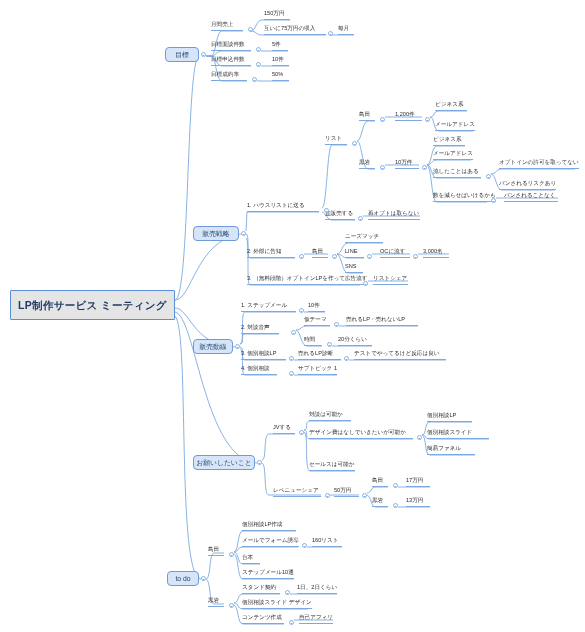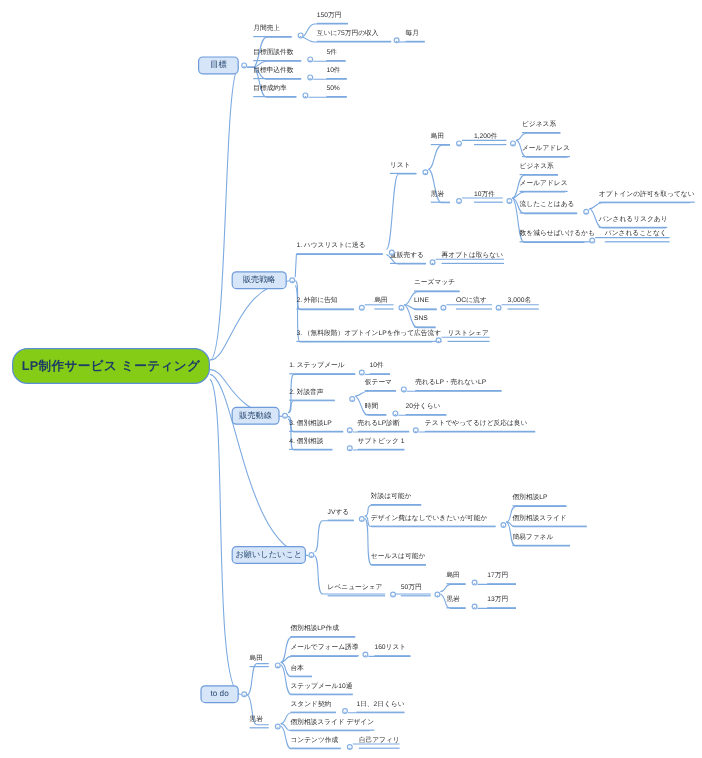--- a/index.html
+++ b/index.html
@@ -22,23 +22,23 @@
     left: 0;
     top: 0;
     width: 585px;
     height: 632px;
     pointer-events: none;
   }
   
   .root-node {
     position: absolute;
     box-sizing: border-box;
-    background: #84cc16;
+    background: #e5e5e5;
     border: 1.4px solid #5a8fd6;
-    border-radius: 13px;
+    border-radius: 1px;
     color: #1f3c66;
     font-weight: bold;
     font-size: 10.5px;
     letter-spacing: .3px;
     display: flex;
     align-items: center;
     justify-content: center;
     text-align: left;
     line-height: 1.2;
     white-space: nowrap;

